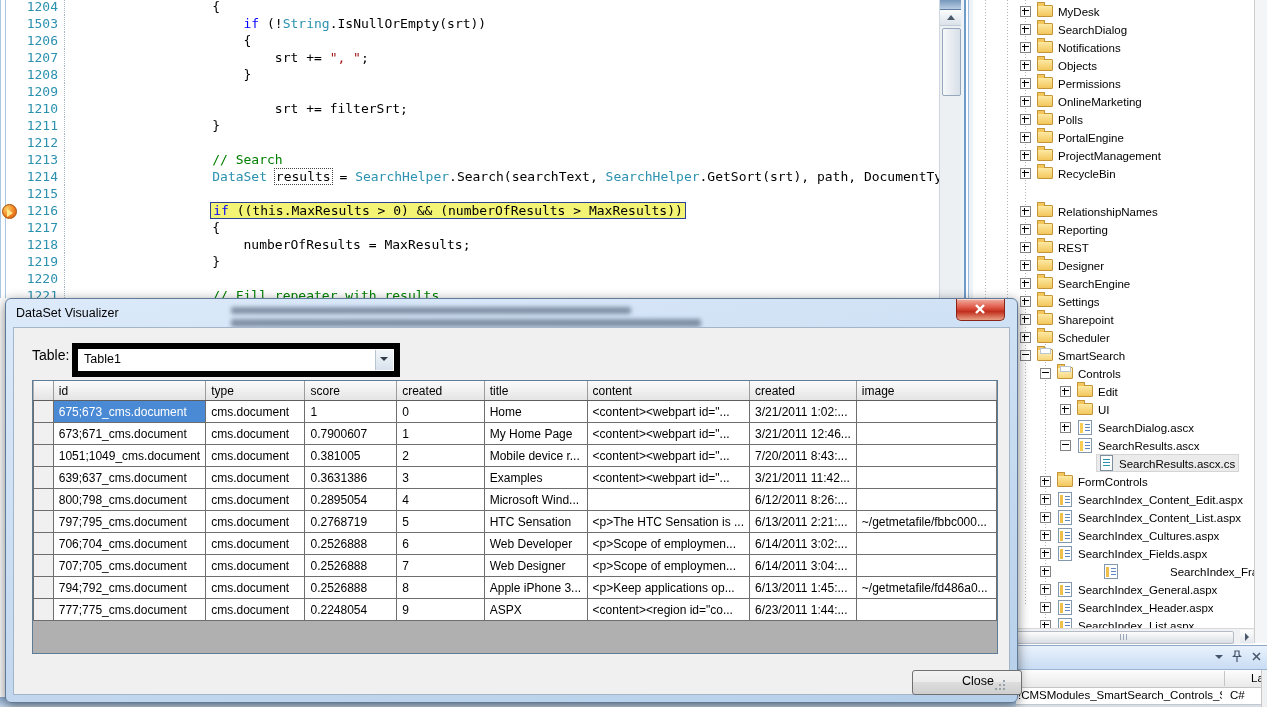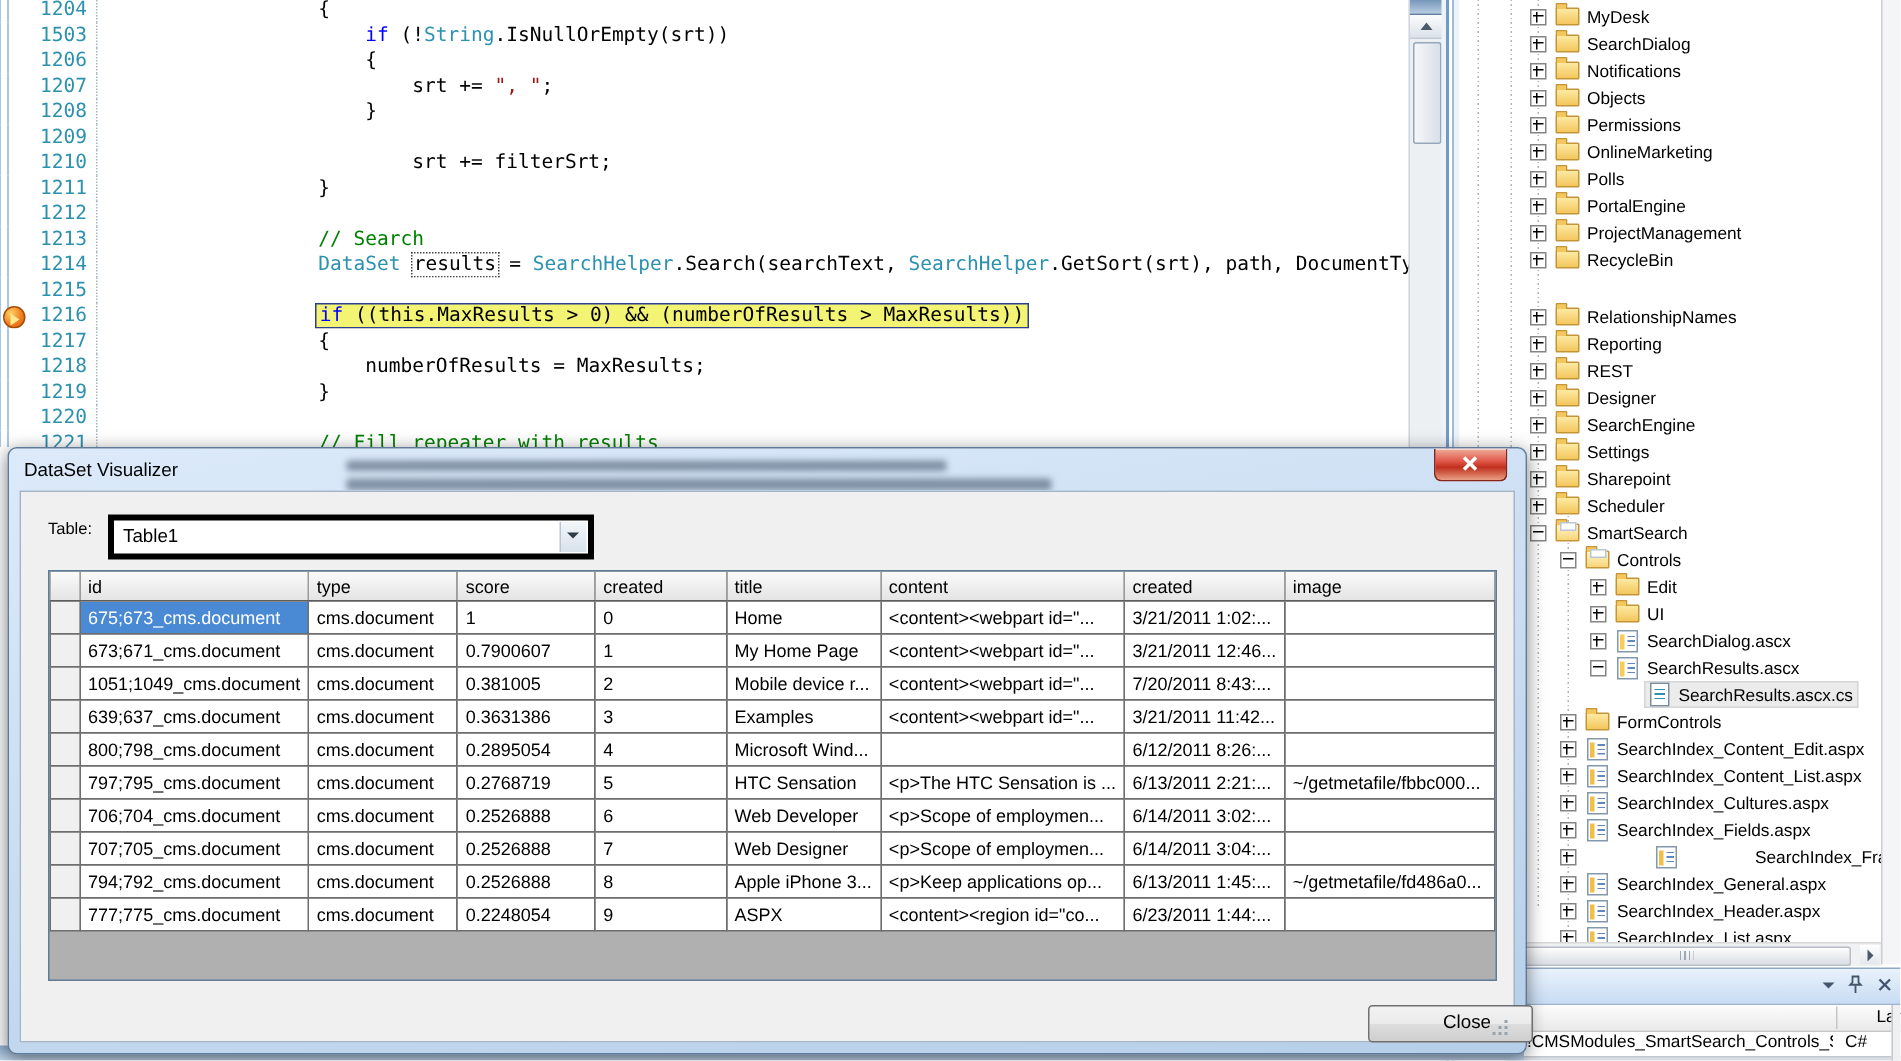--- a/index.html
+++ b/index.html
@@ -101,22 +101,22 @@
   .ttl{position:absolute;left:0;top:0;right:0;height:28px;overflow:hidden;border-radius:6px 6px 0 0;}
   .ttl-text{position:absolute;left:10px;top:7px;font-size:12.5px;color:#000;}
   .glassbar{position:absolute;background:rgba(58,74,96,.55);filter:blur(2px);border-radius:2px;}
   .gb1{left:225px;top:8px;width:400px;height:7px;}
   .gb2{left:225px;top:20px;width:470px;height:8px;}
   .dlg-close{position:absolute;right:12px;top:0;width:47px;height:21px;border:1px solid #8a2418;border-top:none;
      border-radius:0 0 5px 5px;background:linear-gradient(#f0b0a0 0%,#e05848 40%,#c02f1e 60%,#e8a084 100%);
      box-shadow:inset 0 1px 0 rgba(255,255,255,.5);}
   .dlg-close svg{position:absolute;left:17px;top:4px;}
   .client{position:absolute;left:7px;top:28px;right:7px;bottom:7px;background:#f0f0f0;border:1px solid #a3b5c9;}
-  .lbl-table{position:absolute;left:18px;top:19px;font-size:11px;color:#000;}
-  .combo{position:absolute;left:58px;top:15px;width:316px;height:22px;background:#fff;border:4px solid #000000;font-size:12.5px;}
+  .lbl-table{position:absolute;left:18px;top:19px;font-size:14px;color:#000;}
+  .combo{position:absolute;left:58px;top:15px;width:316px;height:22px;background:#fff;border:6px solid #000000;font-size:12.5px;}
   .combo-txt{position:absolute;left:6px;top:3px;}
   .combo-btn{position:absolute;right:1px;top:1px;bottom:1px;width:17px;
      background:linear-gradient(#f2f6fa,#d8e2ec);border-left:1px solid #b8c6d4;}
   .tri-down{position:absolute;left:4px;top:7px;width:0;height:0;
      border-top:4px solid #2f3b47;border-left:4px solid transparent;border-right:4px solid transparent;}
   .grid-wrap{position:absolute;left:18px;top:52px;width:966px;height:274px;background:#b0b0b0;
      border:1px solid #5f7c96;overflow:hidden;box-sizing:border-box;}
   table.grid{border-collapse:collapse;table-layout:fixed;font-size:12px;}
   table.grid th{height:19px;font-weight:normal;text-align:left;padding:0 5px;
      background:linear-gradient(#fbfbfb,#e4e4e4);border-right:1px solid #9c9c9c;border-bottom:1px solid #5e5e5e;

